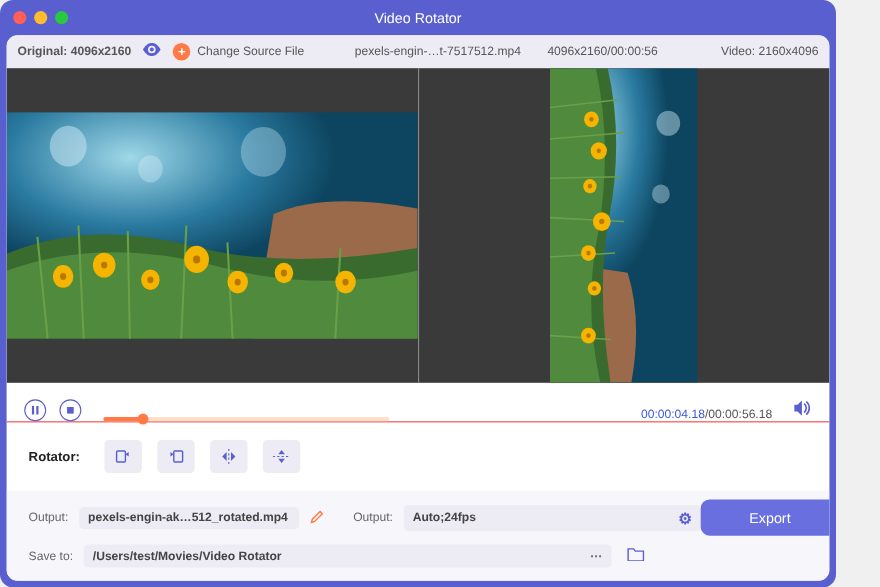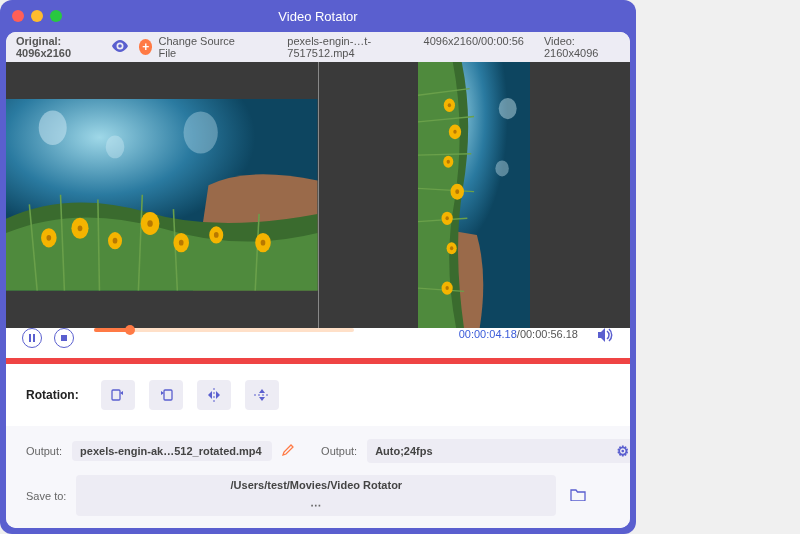--- a/index.html
+++ b/index.html
@@ -1,17 +1,17 @@
 <!DOCTYPE html>
 <html><head>
 <meta charset="utf-8">
 <style>
   * { box-sizing: border-box; margin: 0; padding: 0; font-family: -apple-system, BlinkMacSystemFont, "Segoe UI", sans-serif; }
   body { background: #f0f0f0; width: 800px; height: 534px; overflow: hidden; }
-  .window { width: 636px; height: 534px; background: #5a5fcf; border-radius: 12px; display: flex; flex-direction: column; }
+  .window { width: 760px; height: 534px; background: #5a5fcf; border-radius: 12px; display: flex; flex-direction: column; }
   .titlebar { height: 32px; display: flex; align-items: center; padding: 0 12px; position: relative; }
   .traffic { display: flex; gap: 7px; }
   .dot { width: 12px; height: 12px; border-radius: 50%; }
   .dot.red { background: #ff5f57; }
   .dot.yellow { background: #febc2e; }
   .dot.green { background: #28c840; }
   .title { position: absolute; left: 0; right: 0; text-align: center; font-size: 13px; color: #fff; font-weight: 500; pointer-events: none; }
   .content { flex: 1; background: #fff; margin: 0 6px 6px 6px; border-radius: 10px; display: flex; flex-direction: column; overflow: hidden; }
   .infobar { height: 30px; background: #edecf4; display: flex; align-items: center; font-size: 11px; color: #555; padding: 0 10px; gap: 10px; }
   .infobar .left { display: flex; align-items: center; gap: 10px; font-weight: bold; }
@@ -20,39 +20,39 @@
   .change-src { display: flex; align-items: center; gap: 6px; cursor: pointer; }
   .plus-circle { width: 16px; height: 16px; background: #ff7a45; border-radius: 50%; display: flex; align-items: center; justify-content: center; color: #fff; font-size: 12px; font-weight: bold; }
   .file-meta { margin-left: 36px; display: flex; gap: 24px; font-size: 11px; }
   .preview-area { flex: 1; display: flex; background: #3a3a3a; }
   .preview-left, .preview-right { flex: 1; position: relative; overflow: hidden; display: flex; align-items: center; justify-content: center; }
   .preview-left { border-right: 1px solid #888; }
   .scene { position: relative; display: block; }
   .scene.wide { width: 100%; height: 72%; }
   .scene.tall { width: 36%; height: 100%; }
   .scene svg { width: 100%; height: 100%; display: block; }
-  .controls { height: 36px; display: flex; align-items: flex-start; padding: 0 16px; gap: 12px; border-bottom: 6px solid #ef4444; }
+  .controls { height: 36px; display: flex; align-items: flex-end; padding: 0 16px; gap: 12px; border-bottom: 1px solid #ef4444; }
   .ctrl-btn { width: 20px; height: 20px; border: 1.5px solid #5a5fcf; border-radius: 50%; display: flex; align-items: center; justify-content: center; color: #5a5fcf; cursor: pointer; font-size: 9px; }
   .progress { flex: 0 0 260px; height: 4px; background: #ffe0c8; border-radius: 2px; position: relative; margin-left: 8px; }
   .progress-fill { position: absolute; left: 0; top: 0; height: 100%; width: 14%; background: #ff7a45; border-radius: 2px; }
   .progress-thumb { position: absolute; left: 14%; top: 50%; width: 10px; height: 10px; background: #ff7a45; border-radius: 50%; transform: translate(-50%, -50%); }
   .time { margin-left: auto; font-size: 11px; }
   .time .cur { color: #3a5bd9; }
   .time .dur { color: #555; }
   .speaker { color: #5a5fcf; font-size: 16px; margin-left: 8px; cursor: pointer; }
   .rotation-row { height: 62px; display: flex; align-items: center; padding: 0 20px; gap: 14px; }
   .rotation-row .label { font-size: 12px; font-weight: 600; color: #222; margin-right: 8px; }
   .rot-btn { width: 34px; height: 30px; background: #edecf4; border-radius: 4px; display: flex; align-items: center; justify-content: center; color: #5a5fcf; cursor: pointer; font-size: 14px; }
   .output-area { background: #f7f7fb; padding: 8px 20px 12px 20px; display: flex; flex-direction: column; gap: 8px; font-size: 11px; color: #444; }
   .out-row { display: flex; align-items: center; gap: 10px; }
   .out-row .lbl { color: #666; }
   .field { background: #edecf4; border-radius: 4px; padding: 4px 8px; display: flex; align-items: center; gap: 8px; font-weight: bold; }
   .field.fn { width: 200px; }
   .field.fmt { width: 270px; justify-content: space-between; text-align: center; }
-  .field.path { width: 480px; justify-content: space-between; flex-direction: column; }
+  .field.path { width: 480px; justify-content: space-between; }
   .pencil { color: #ff7a45; cursor: pointer; }
   .gear { color: #5a5fcf; cursor: pointer; font-size: 14px; }
   .dots { color: #666; cursor: pointer; letter-spacing: 1px; }
   .folder { color: #5a5fcf; cursor: pointer; font-size: 15px; margin-left: 4px; }
   .export-btn { margin-left: auto; background: #6a6fe0; color: #fff; border-radius: 8px; padding: 9px 44px; font-size: 13px; cursor: pointer; align-self: center; }
   .row1 { display: flex; align-items: center; }
 </style>
 </head>
 <body>
 
@@ -197,21 +197,21 @@
       </div>
       <div class="speaker">
         <svg width="16" height="14" viewBox="0 0 16 14">
             <path d="M0 4h3l4-4v14l-4-4H0z" fill="#5a5fcf"></path>
             <path d="M9 3a5 5 0 010 8M11 1a8 8 0 010 12" stroke="#5a5fcf" stroke-width="1.5" fill="none"></path>
           </svg>
       </div>
     </div>
 
     <div class="rotation-row">
-      <span class="label">Rotation:</span>
+      <span class="label">Rotator:</span>
       <div class="rot-btn">
         <svg width="16" height="14" viewBox="0 0 16 14">
             <rect x="2" y="2" width="8" height="10" rx="1" stroke="#5a5fcf" stroke-width="1.3" fill="none"></rect>
             <path d="M13 3 L13 7 L10 5 Z" fill="#5a5fcf"></path>
           </svg>
       </div>
       <div class="rot-btn">
         <svg width="16" height="14" viewBox="0 0 16 14">
             <rect x="6" y="2" width="8" height="10" rx="1" stroke="#5a5fcf" stroke-width="1.3" fill="none"></rect>
             <path d="M3 3 L3 7 L6 5 Z" fill="#5a5fcf"></path>

